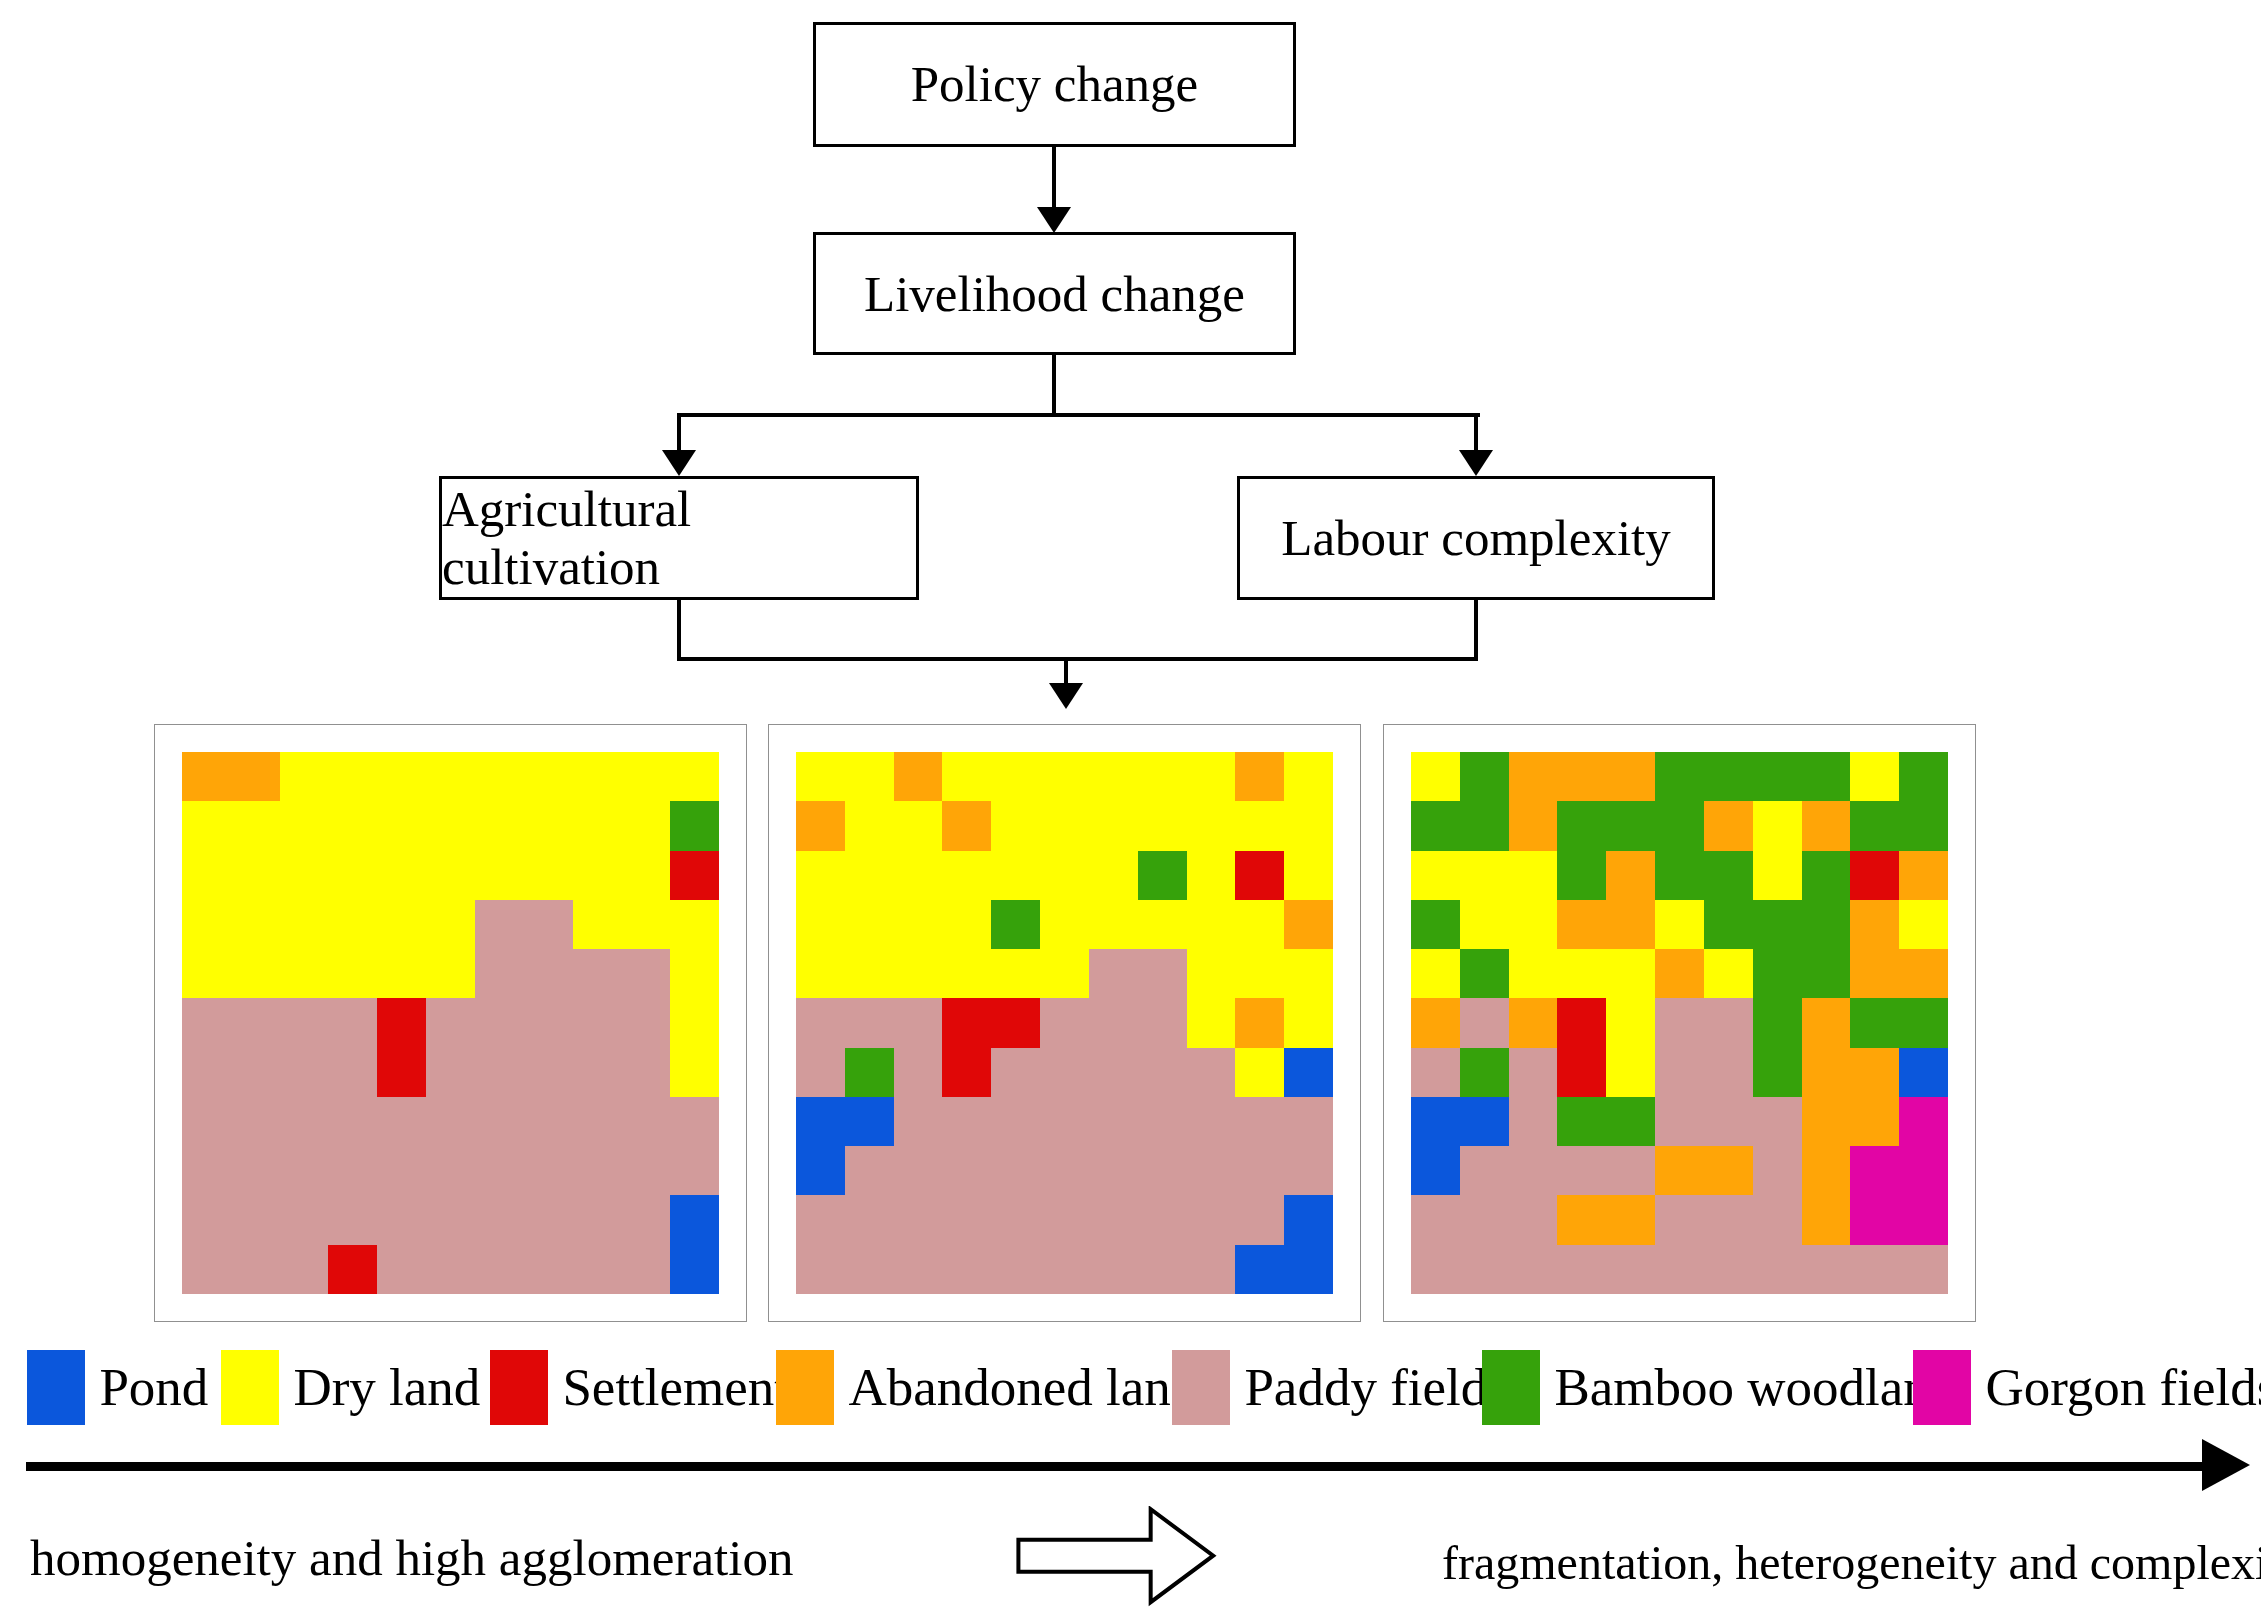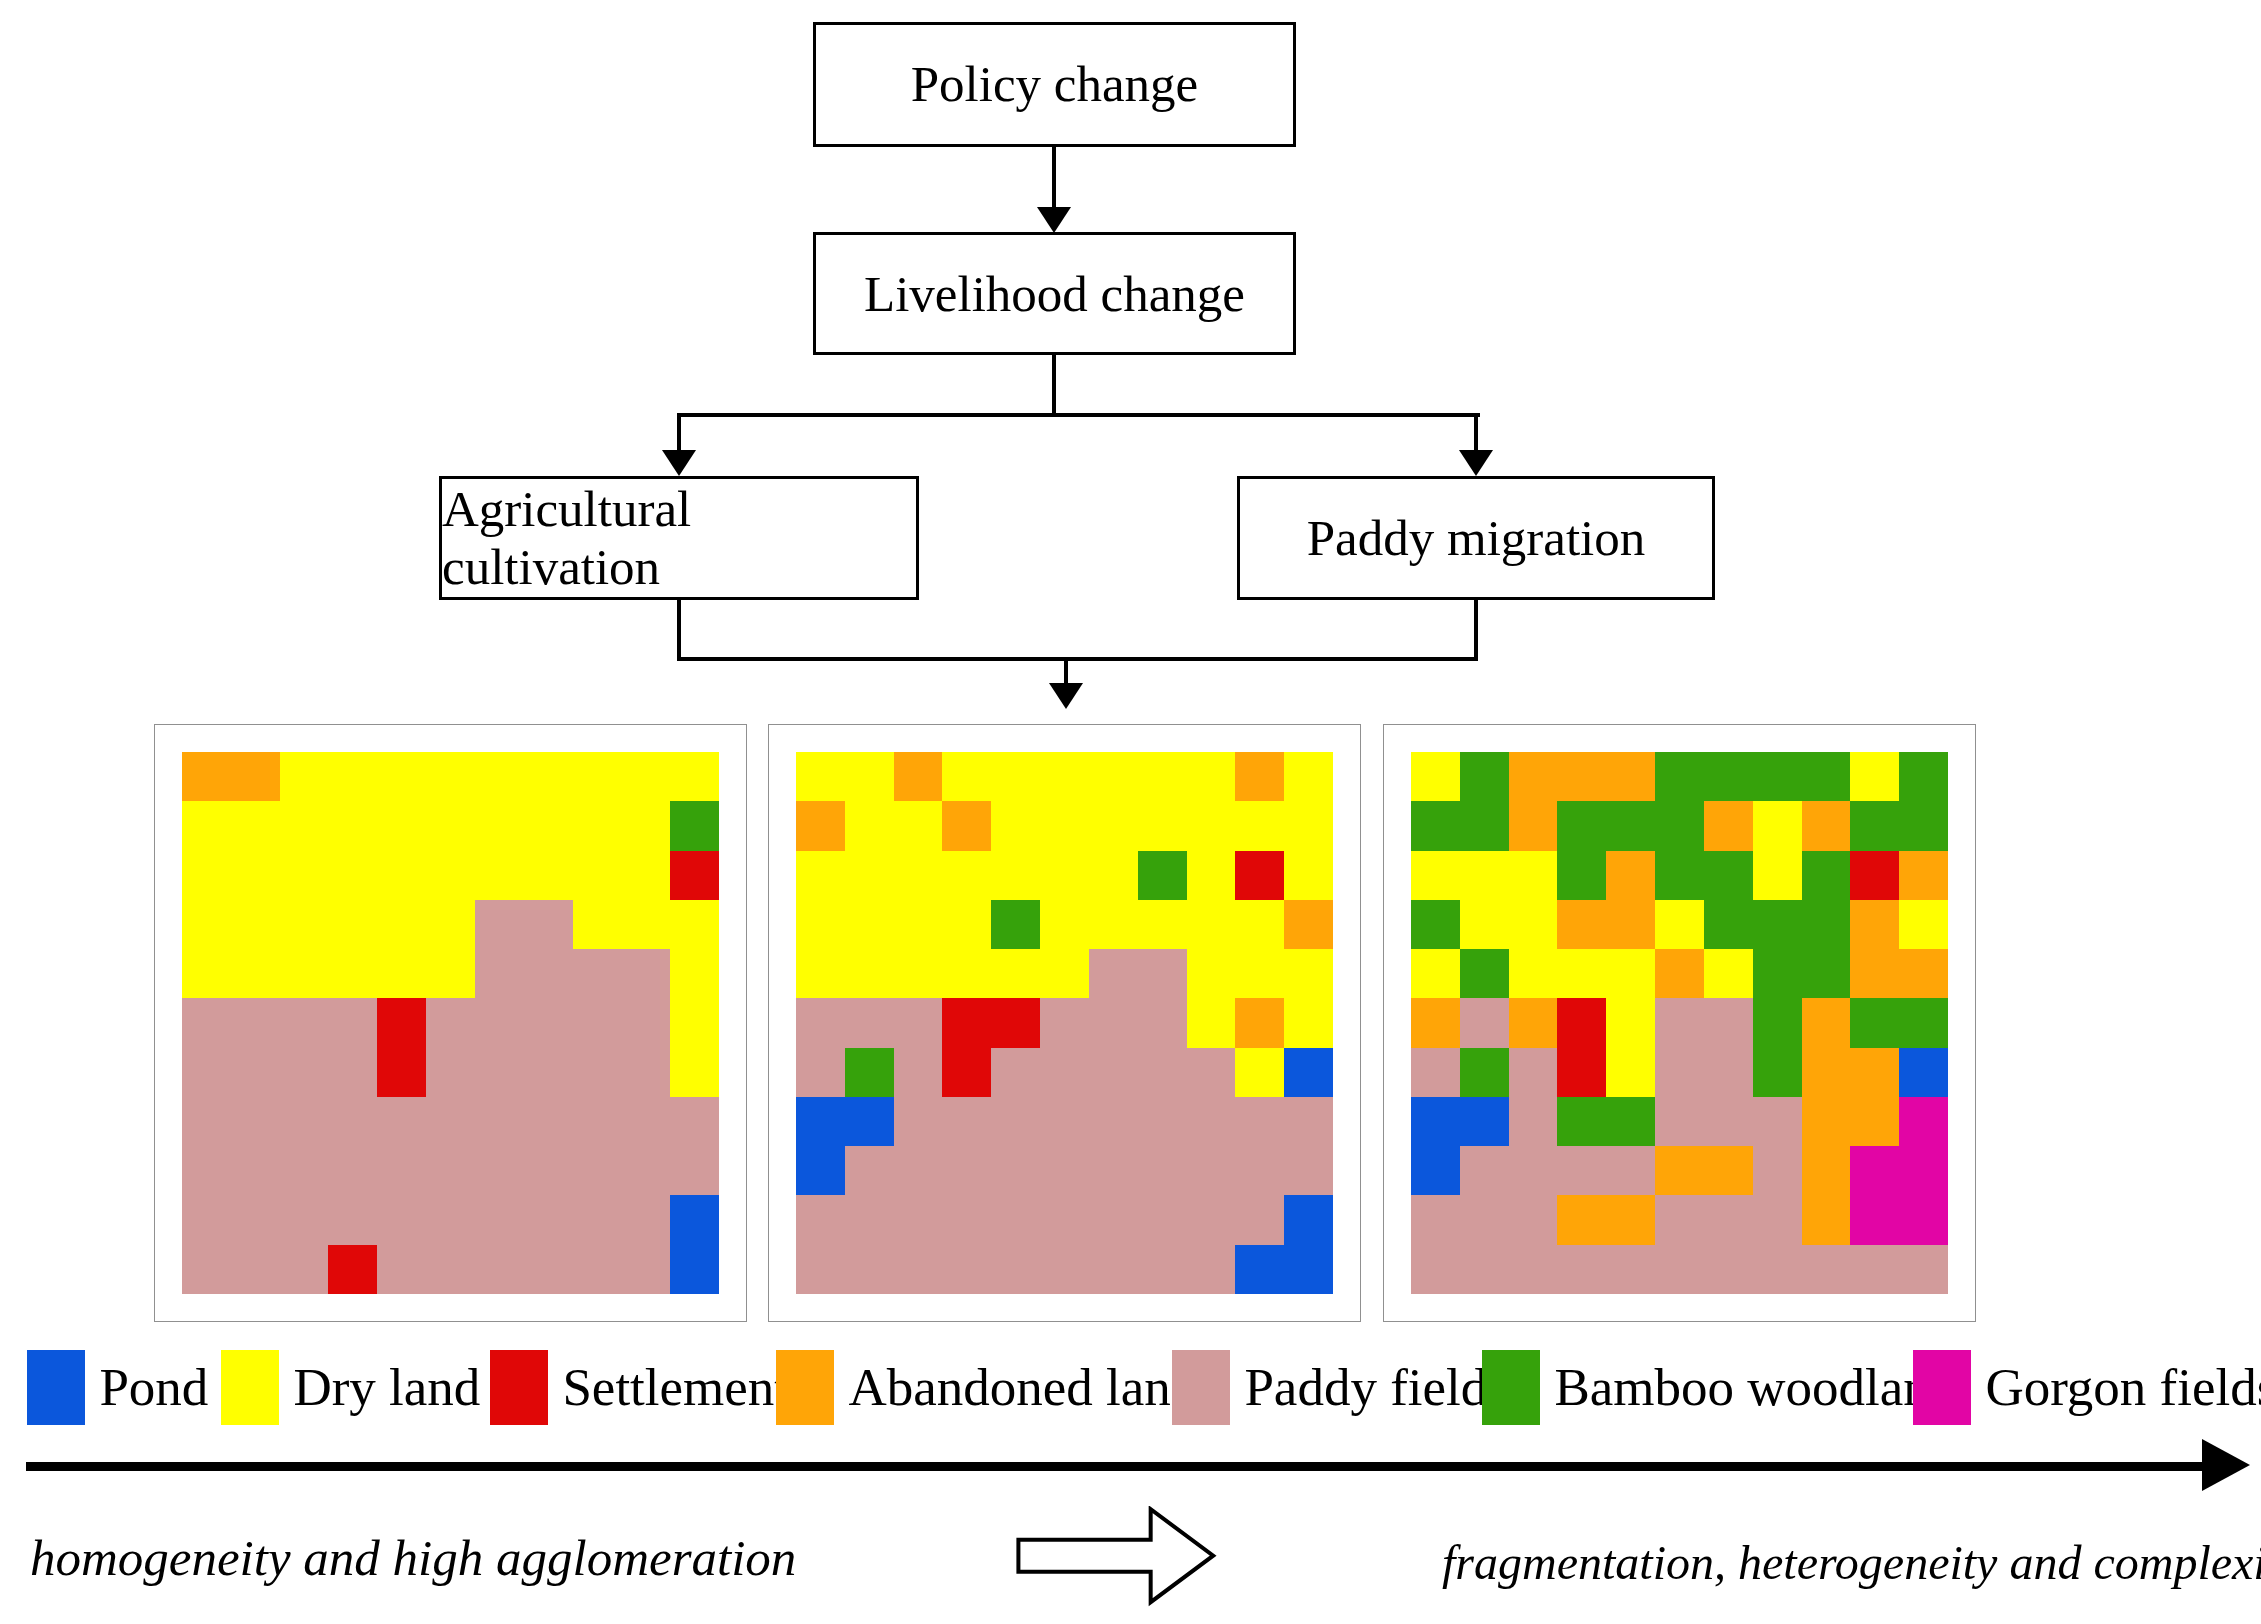--- a/index.html
+++ b/index.html
@@ -26,41 +26,41 @@
   
   .legend-item{position:absolute;top:1349px;height:76px;display:flex;align-items:center;gap:14.4px;}
   .swatch{width:58px;height:75px;display:inline-block;flex:0 0 auto;}
   .legend-label{font-size:53px;white-space:nowrap;}
 
   
   .gradient-line{position:absolute;left:26.4px;top:1462px;width:2181px;height:8.8px;background:#000;}
   .gradient-head{position:absolute;left:2202px;top:1439px;width:0;height:0;
         border-top:26.4px solid transparent;border-bottom:26.4px solid transparent;
         border-left:48px solid #000;}
-  .bottom-label{position:absolute;white-space:nowrap;font-style:italic;}
+  .bottom-label{position:absolute;white-space:nowrap;}
   .bottom-label.left{left:30px;top:1529px;font-size:51px;}
   .bottom-label.right{left:1442px;top:1535px;font-size:48px;}
   .hollow-arrow{position:absolute;left:1016px;top:1506px;}
 </style>
 </head>
 <body>
 
 <div class="canvas">
 
   <div class="fbox" style="left:813px;top:232px;width:483px;height:123px;">
     <span>Livelihood change</span>
   </div>
   <div class="fbox" style="left:813px;top:21.6px;width:483px;height:125px;">
     <span>Policy change</span>
   </div>
   <div class="fbox" style="left:439px;top:476px;width:480px;height:124px;">
     <span>Agricultural cultivation</span>
   </div>
   <div class="fbox" style="left:1237px;top:476px;width:478px;height:124px;">
-    <span>Paddy migration</span>
+    <span>Labour complexity</span>
   </div>
 
   <div class="line" style="left:1052px;top:147px;width:4px;height:61px;"></div>
   <div class="arrowhead-down" style="left:1037px;top:207px;"></div>
 
   <div class="line" style="left:1052px;top:354px;width:4px;height:63px;"></div>
   <div class="line" style="left:677px;top:413px;width:803px;height:4px;"></div>
   <div class="line" style="left:677px;top:413px;width:4px;height:40px;"></div>
   <div class="arrowhead-down" style="left:662px;top:450px;"></div>
   <div class="line" style="left:1474px;top:413px;width:4px;height:40px;"></div>

